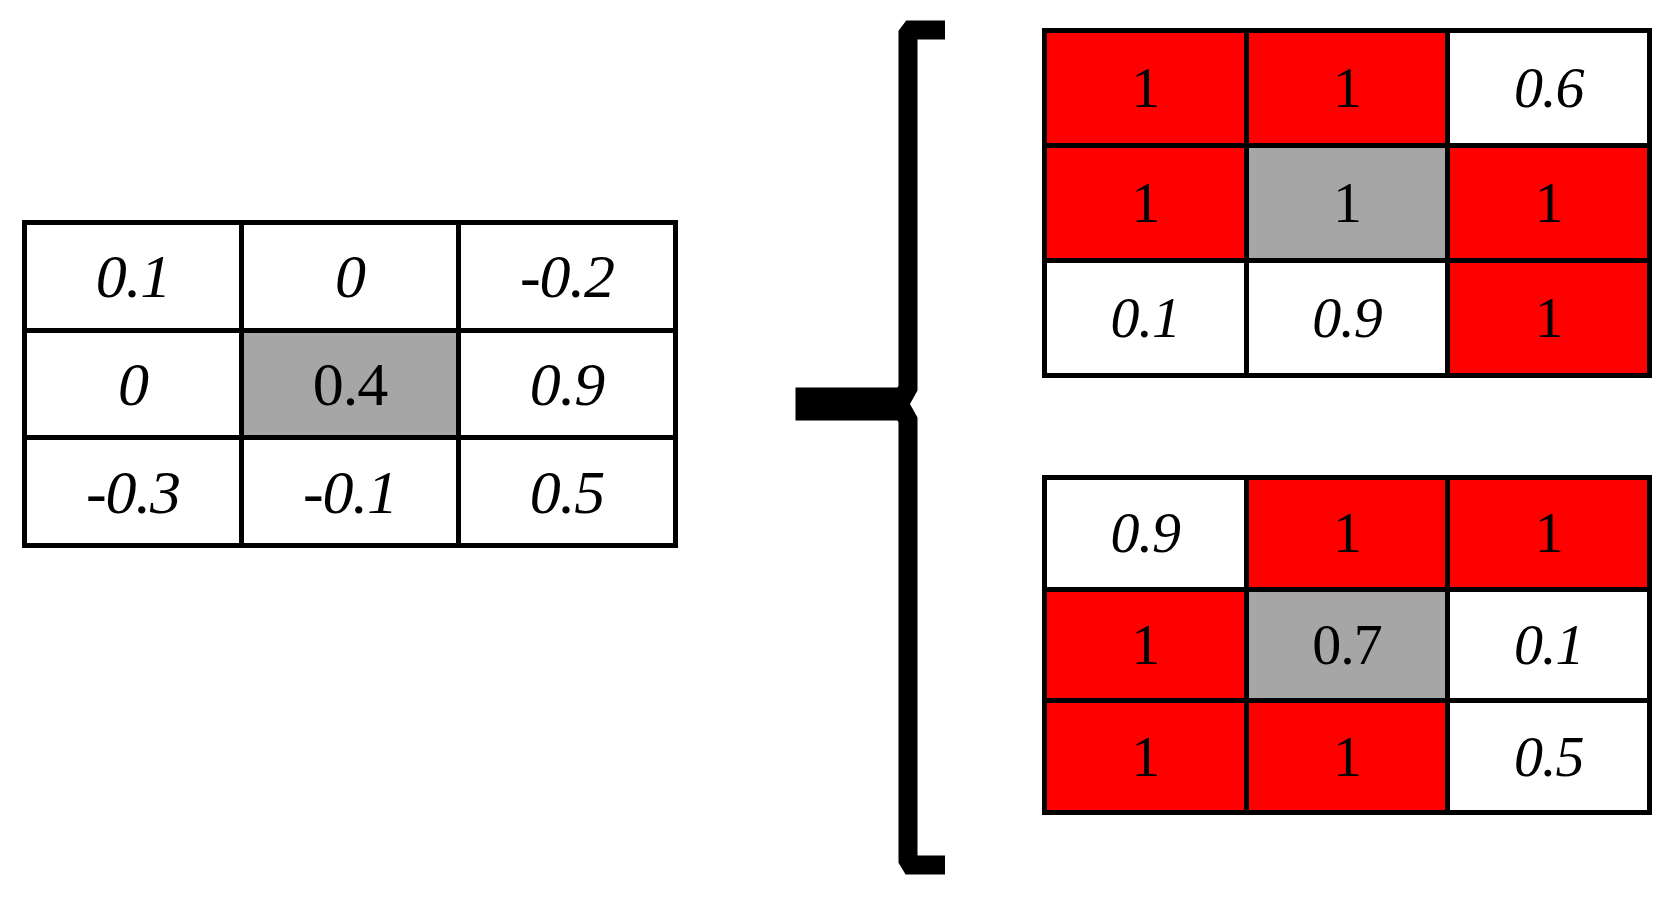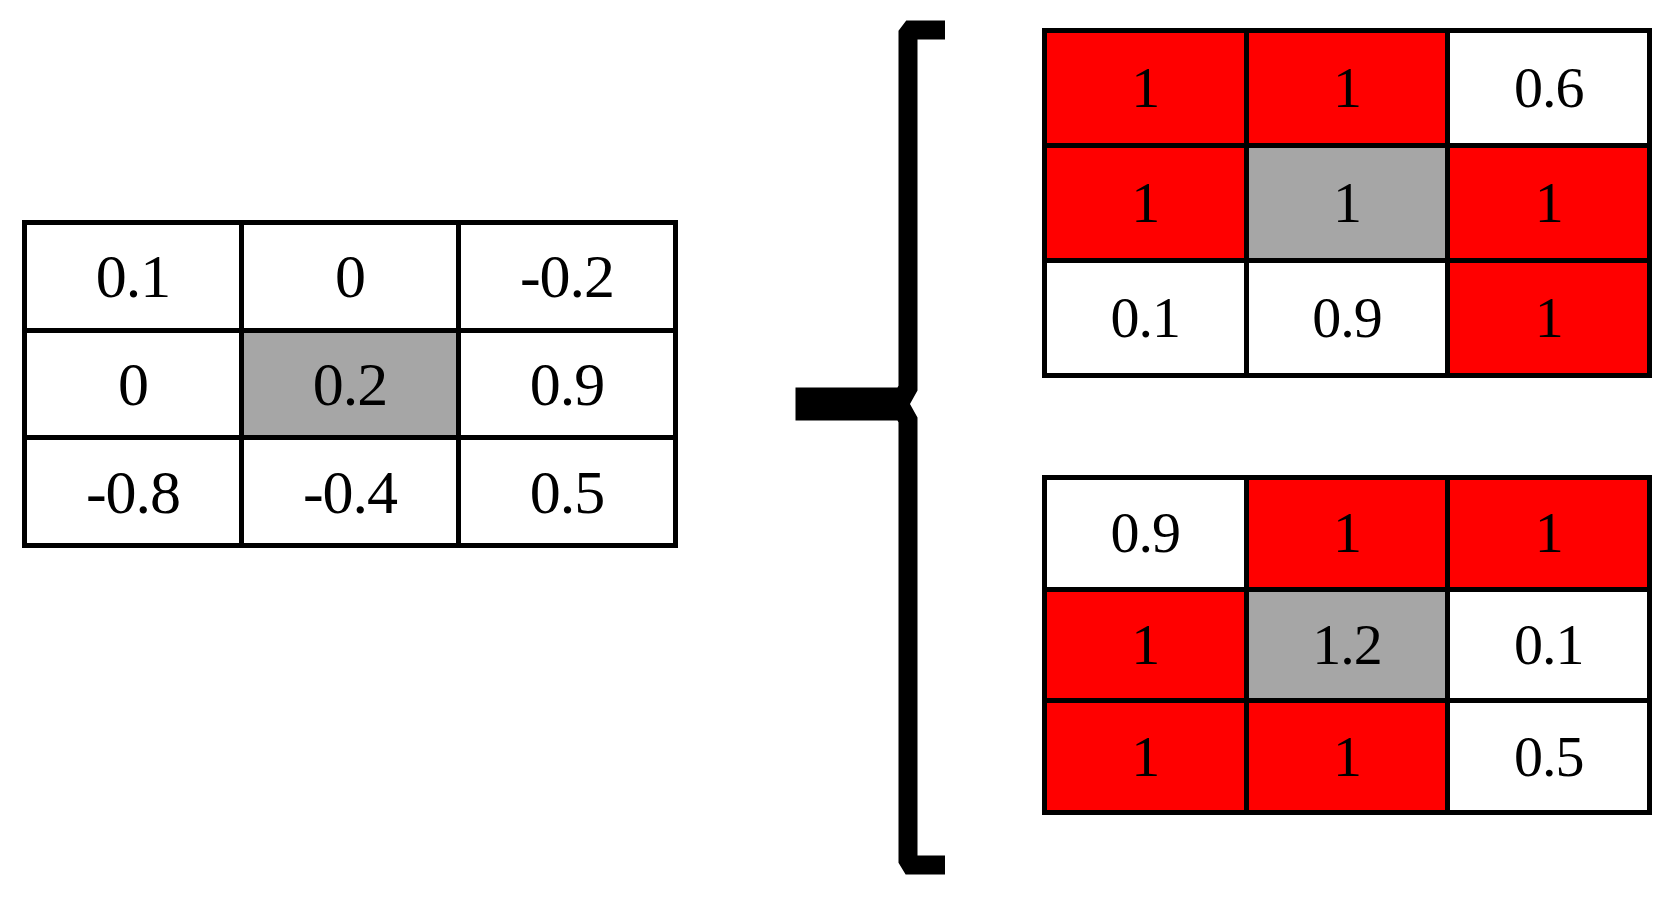--- a/index.html
+++ b/index.html
@@ -61,21 +61,21 @@
     font-size: 60px;
     line-height: 1;
     letter-spacing: -1px;
   }
   .matrix.left .cell { font-size: 62px; }
   .matrix.topright .cell,
   .matrix.bottomright .cell { font-size: 58px; }
 
   .cell.fill-red  { background: #ff0000; }
   .cell.fill-gray { background: #a6a6a6; }
-  .cell.fill-white{ background: #ffffff; }
+  .cell.fill-white{ background: #ffffff; font-style: italic; }
 
   
   .brace {
     position: absolute;
     left: 795px;
     top: 18px;
     width: 165px;
     height: 865px;
   }
   .brace svg { display: block; width: 100%; height: 100%; }
@@ -84,25 +84,25 @@
 <body>
 
 <div id="canvas">
 
   <div class="matrix left">
     <div class="cell fill-white">0.1</div>
     <div class="cell fill-white">0</div>
     <div class="cell fill-white">-0.2</div>
 
     <div class="cell fill-white">0</div>
-    <div class="cell fill-gray">0.2</div>
+    <div class="cell fill-gray">0.4</div>
     <div class="cell fill-white">0.9</div>
 
-    <div class="cell fill-white">-0.8</div>
-    <div class="cell fill-white">-0.4</div>
+    <div class="cell fill-white">-0.3</div>
+    <div class="cell fill-white">-0.1</div>
     <div class="cell fill-white">0.5</div>
   </div>
 
   <div class="brace">
     <svg viewBox="0 0 165 865" preserveAspectRatio="none" xmlns="http://www.w3.org/2000/svg">
       <path d="M 150 12
                L 116 12
                L 113 16
                L 113 370
                L 108 379
@@ -129,21 +129,21 @@
     <div class="cell fill-white">0.9</div>
     <div class="cell fill-red">1</div>
   </div>
 
   <div class="matrix bottomright">
     <div class="cell fill-white">0.9</div>
     <div class="cell fill-red">1</div>
     <div class="cell fill-red">1</div>
 
     <div class="cell fill-red">1</div>
-    <div class="cell fill-gray">1.2</div>
+    <div class="cell fill-gray">0.7</div>
     <div class="cell fill-white">0.1</div>
 
     <div class="cell fill-red">1</div>
     <div class="cell fill-red">1</div>
     <div class="cell fill-white">0.5</div>
   </div>
 
 </div>
 
 </body></html>

